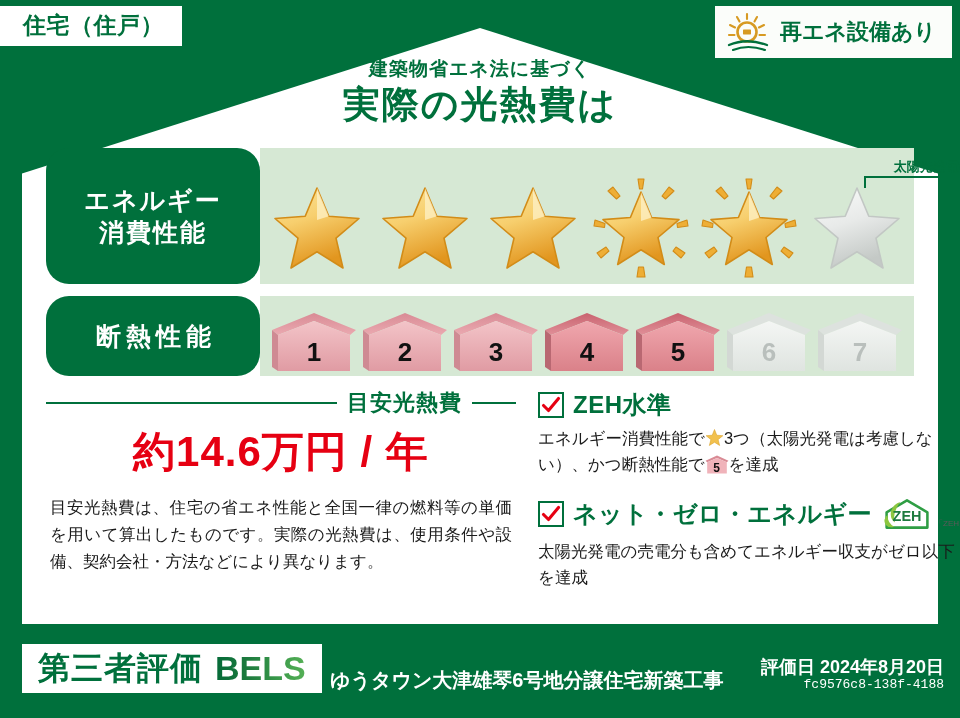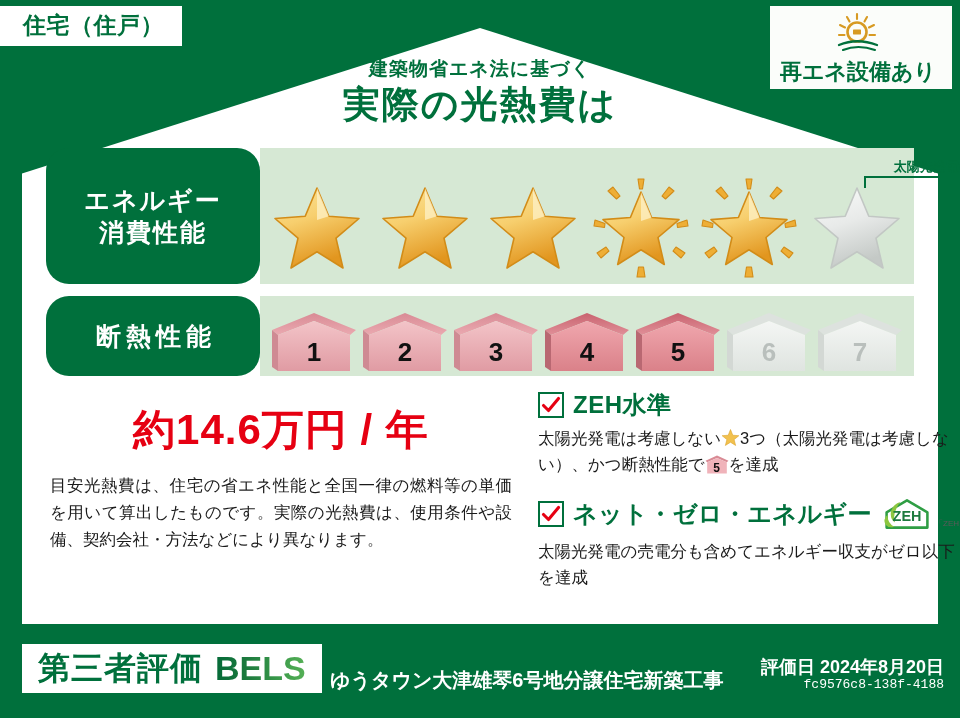--- a/index.html
+++ b/index.html
@@ -53,21 +53,20 @@
   .re-badge {
     position: absolute;
     right: 8px;
     top: 6px;
     background: #fbfdfa;
     padding: 6px 16px 6px 10px;
     display: flex;
     align-items: center;
     gap: 9px;
     z-index: 7;
-    flex-direction: column;
   }
   .re-badge-text {
     color: #00703c;
     font-size: 22px;
     font-weight: bold;
     line-height: 1;
     white-space: nowrap;
   }
   .sun-icon { width: 46px; height: 40px; flex: 0 0 auto; display: block; }
 
@@ -592,36 +591,41 @@
           </div>
 
         </div>
       </div>
     </div>
   </div>
 
   <div class="lower">
 
     <div class="col-cost">
+      <div class="cost-head">
+        <div class="rule"></div>
+        <div class="cost-head-text">目安光熱費</div>
+        <div class="rule short"></div>
+      </div>
       <div class="cost-value">約14.6万円 / 年</div>
       <div class="cost-note">目安光熱費は、住宅の省エネ性能と全国一律の燃料等の単価を用いて算出したものです。実際の光熱費は、使用条件や設備、契約会社・方法などにより異なります。</div>
     </div>
 
     <div class="col-zeh">
 
       <div class="zeh-item">
         <div class="zeh-head">
           <div class="check-box">
             <svg viewBox="0 0 20 20">
               <path d="M2.5 10.5 L7.5 15.5 L17.5 3.5" fill="none" stroke="#e60012" stroke-width="3.1" stroke-linecap="round" stroke-linejoin="round"></path>
             </svg>
           </div>
           <div class="zeh-title">ZEH水準</div>
         </div>
-        <div class="zeh-desc"><span>太陽光発電は考慮しない</span><span class="inline-star"><svg viewBox="0 0 100 100">
+        <div class="zeh-desc"><span>エネルギー消費性能で</span><span class="inline-star"><svg viewBox="0 0 100 100">
                 <polygon points="50,8 62,38 94,40.5 69,61 77,92 50,75 23,92 31,61 6,40.5 38,38" fill="#f2c14e" stroke="#d9a227" stroke-width="3"></polygon>
               </svg></span><span>3つ（太陽光発電は考慮しない）、かつ断熱性能で</span><span class="inline-house"><svg viewBox="0 0 88 62" preserveAspectRatio="none">
                 <polygon points="44,2 86,19 80,24 44,10 8,24 2,19" fill="#d98b95"></polygon>
                 <polygon points="8,24 44,10 80,24 80,60 8,60" fill="#f0b3ba"></polygon>
               </svg><b>5</b></span><span>を達成</span></div>
       </div>
 
       <div class="zeh-item">
         <div class="zeh-head">
           <div class="check-box">

